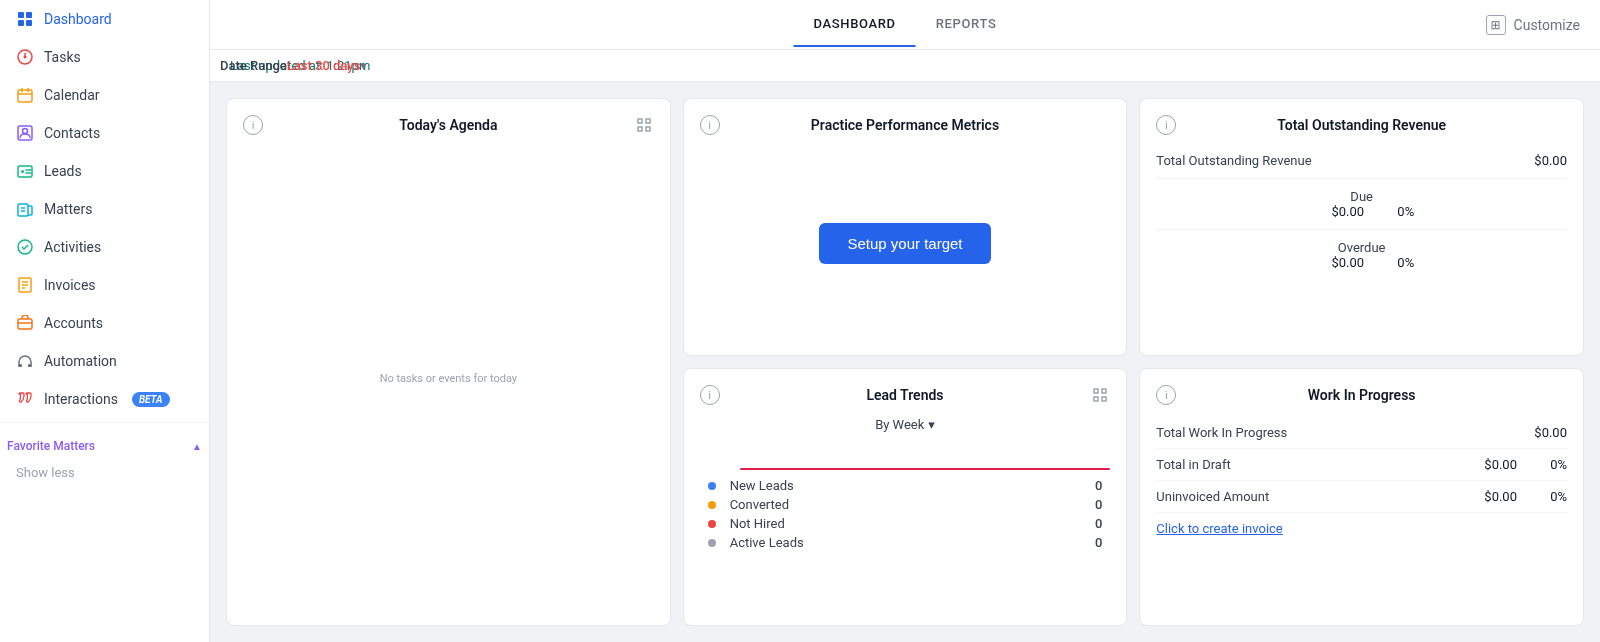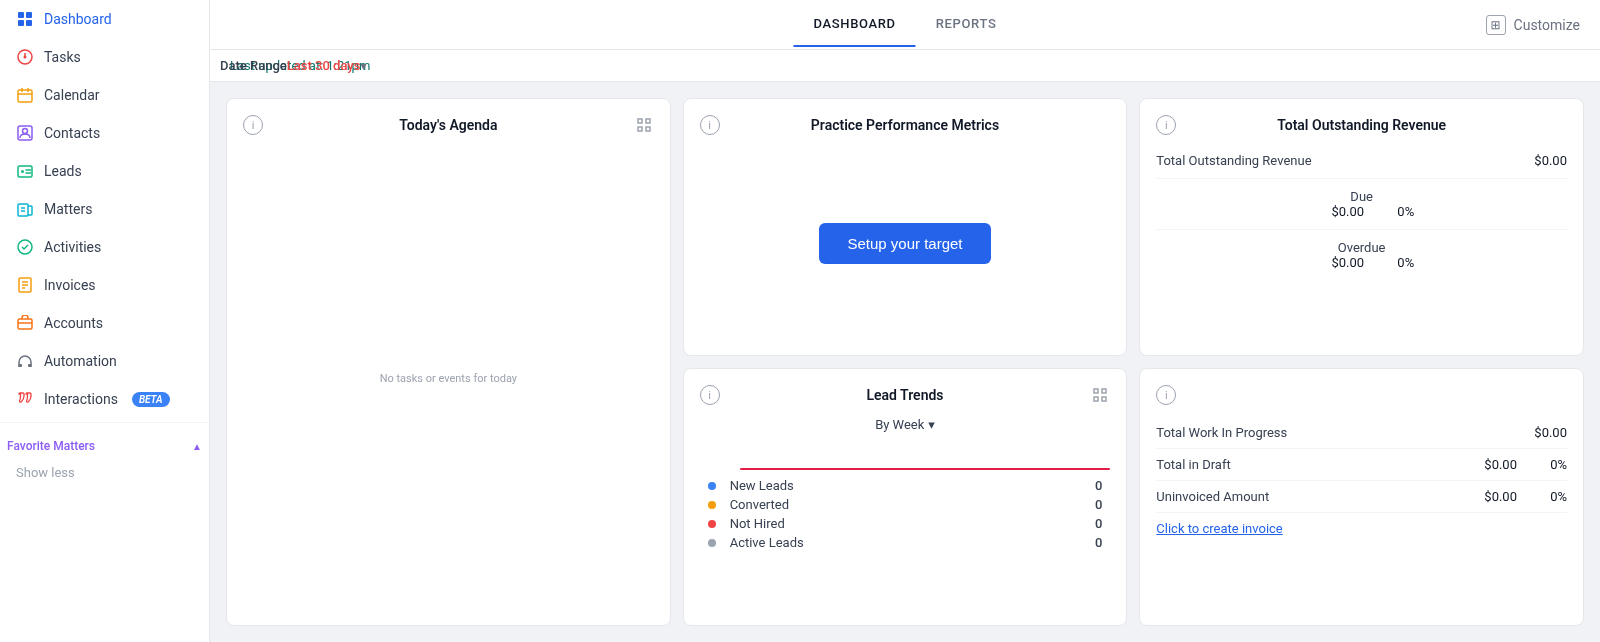--- a/index.html
+++ b/index.html
@@ -346,20 +346,21 @@
           <span class="leads-legend-dot" style="background:#9ca3af;"></span>
           <span class="leads-legend-label">Active Leads</span>
           <span class="leads-legend-value">0</span>
         </div>
       </div>
     </div>
 
     <div class="card wip-card">
       <div class="card-header">
         <div class="card-info-icon">i</div>
+        <div class="card-title">Work In Progress</div>
         <div style="width:20px;"></div>
       </div>
       <div class="wip-row">
         <span class="wip-label">Total Work In Progress</span>
         <span class="wip-amount">$0.00</span>
       </div>
       <div class="wip-row">
         <span class="wip-label">Total in Draft</span>
         <div class="wip-values">
           <span class="wip-amount">$0.00</span>

